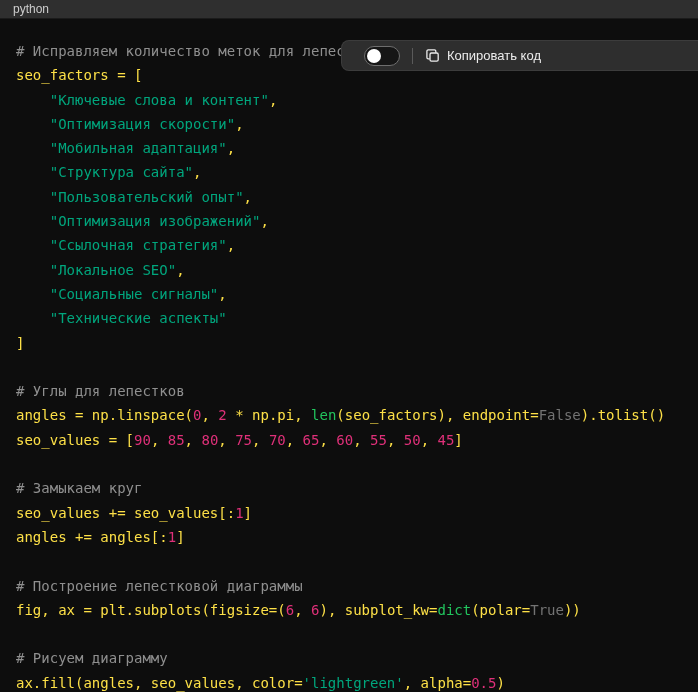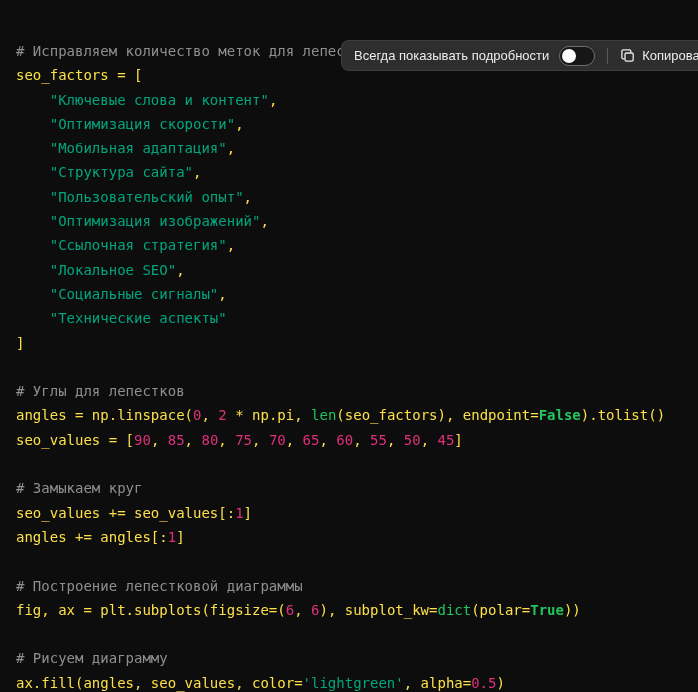--- a/index.html
+++ b/index.html
@@ -31,21 +31,21 @@
     font-size:14px;
   }
   .line{
     height:24.3px;line-height:24.3px;
     white-space:pre;
   }
   .tok-plain   {color:#fde047;}
   .tok-comment {color:#8f8f8f;}
   .tok-string  {color:#00a67d;}
   .tok-number  {color:#df3079;}
-  .tok-keyword {color:#22c55e;font-weight:bold;}
+  .tok-keyword {color:#737373;}
   .tok-builtin {color:#22c55e;}
   
   .toolbar{
     position:absolute;top:40px;left:341px;right:-14px;height:31px;
     background:#2e2e2e;
     border:1px solid rgba(255,255,255,0.07);
     border-radius:8px;
     box-sizing:border-box;
     display:flex;align-items:center;
     padding:0 16px 0 12px;
@@ -82,25 +82,27 @@
     font-family:"Liberation Sans",sans-serif;
     cursor:pointer;white-space:nowrap;
   }
   .copy-btn svg{display:block;}
 </style>
 </head>
 <body>
 
 <div class="window">
 
+  <div class="code-header">
+    <span class="code-lang">python</span>
+  </div>
 
   <pre class="code-block"><div class="line"><span class="tok-comment"># Исправляем количество меток для лепестков</span></div><div class="line"><span class="tok-plain">seo_factors = [</span></div><div class="line"><span class="tok-plain">    </span><span class="tok-string">"Ключевые слова и контент"</span><span class="tok-plain">,</span></div><div class="line"><span class="tok-plain">    </span><span class="tok-string">"Оптимизация скорости"</span><span class="tok-plain">,</span></div><div class="line"><span class="tok-plain">    </span><span class="tok-string">"Мобильная адаптация"</span><span class="tok-plain">,</span></div><div class="line"><span class="tok-plain">    </span><span class="tok-string">"Структура сайта"</span><span class="tok-plain">,</span></div><div class="line"><span class="tok-plain">    </span><span class="tok-string">"Пользовательский опыт"</span><span class="tok-plain">,</span></div><div class="line"><span class="tok-plain">    </span><span class="tok-string">"Оптимизация изображений"</span><span class="tok-plain">,</span></div><div class="line"><span class="tok-plain">    </span><span class="tok-string">"Ссылочная стратегия"</span><span class="tok-plain">,</span></div><div class="line"><span class="tok-plain">    </span><span class="tok-string">"Локальное SEO"</span><span class="tok-plain">,</span></div><div class="line"><span class="tok-plain">    </span><span class="tok-string">"Социальные сигналы"</span><span class="tok-plain">,</span></div><div class="line"><span class="tok-plain">    </span><span class="tok-string">"Технические аспекты"</span></div><div class="line"><span class="tok-plain">]</span></div><div class="line">&nbsp;</div><div class="line"><span class="tok-comment"># Углы для лепестков</span></div><div class="line"><span class="tok-plain">angles = np.linspace(</span><span class="tok-number">0</span><span class="tok-plain">, </span><span class="tok-number">2</span><span class="tok-plain"> * np.pi, </span><span class="tok-builtin">len</span><span class="tok-plain">(seo_factors), endpoint=</span><span class="tok-keyword">False</span><span class="tok-plain">).tolist()</span></div><div class="line"><span class="tok-plain">seo_values = [</span><span class="tok-number">90</span><span class="tok-plain">, </span><span class="tok-number">85</span><span class="tok-plain">, </span><span class="tok-number">80</span><span class="tok-plain">, </span><span class="tok-number">75</span><span class="tok-plain">, </span><span class="tok-number">70</span><span class="tok-plain">, </span><span class="tok-number">65</span><span class="tok-plain">, </span><span class="tok-number">60</span><span class="tok-plain">, </span><span class="tok-number">55</span><span class="tok-plain">, </span><span class="tok-number">50</span><span class="tok-plain">, </span><span class="tok-number">45</span><span class="tok-plain">]</span></div><div class="line">&nbsp;</div><div class="line"><span class="tok-comment"># Замыкаем круг</span></div><div class="line"><span class="tok-plain">seo_values += seo_values[:</span><span class="tok-number">1</span><span class="tok-plain">]</span></div><div class="line"><span class="tok-plain">angles += angles[:</span><span class="tok-number">1</span><span class="tok-plain">]</span></div><div class="line">&nbsp;</div><div class="line"><span class="tok-comment"># Построение лепестковой диаграммы</span></div><div class="line"><span class="tok-plain">fig, ax = plt.subplots(figsize=(</span><span class="tok-number">6</span><span class="tok-plain">, </span><span class="tok-number">6</span><span class="tok-plain">), subplot_kw=</span><span class="tok-builtin">dict</span><span class="tok-plain">(polar=</span><span class="tok-keyword">True</span><span class="tok-plain">))</span></div><div class="line">&nbsp;</div><div class="line"><span class="tok-comment"># Рисуем диаграмму</span></div><div class="line"><span class="tok-plain">ax.fill(angles, seo_values, color=</span><span class="tok-string">'lightgreen'</span><span class="tok-plain">, alpha=</span><span class="tok-number">0.5</span><span class="tok-plain">)</span></div></pre>
 
   <div class="toolbar">
-    <span class="toggle-label">Всегда показывать подробности</span>
     <button class="toggle" aria-checked="false">
       <span class="toggle-knob"></span>
     </button>
     <div class="toolbar-divider"></div>
     <button class="copy-btn">
       <span>
         <svg width="15" height="15" viewBox="0 0 15 15" fill="none" stroke="#ececec" stroke-width="1.3" stroke-linecap="round" stroke-linejoin="round">
           <path d="M10.8 4.2v-1a1.3 1.3 0 0 0-1.3-1.3H3.2a1.3 1.3 0 0 0-1.3 1.3v6.3a1.3 1.3 0 0 0 1.3 1.3h1"></path>
           <rect x="5" y="5" width="8.2" height="8.2" rx="1.4"></rect>
         </svg>

